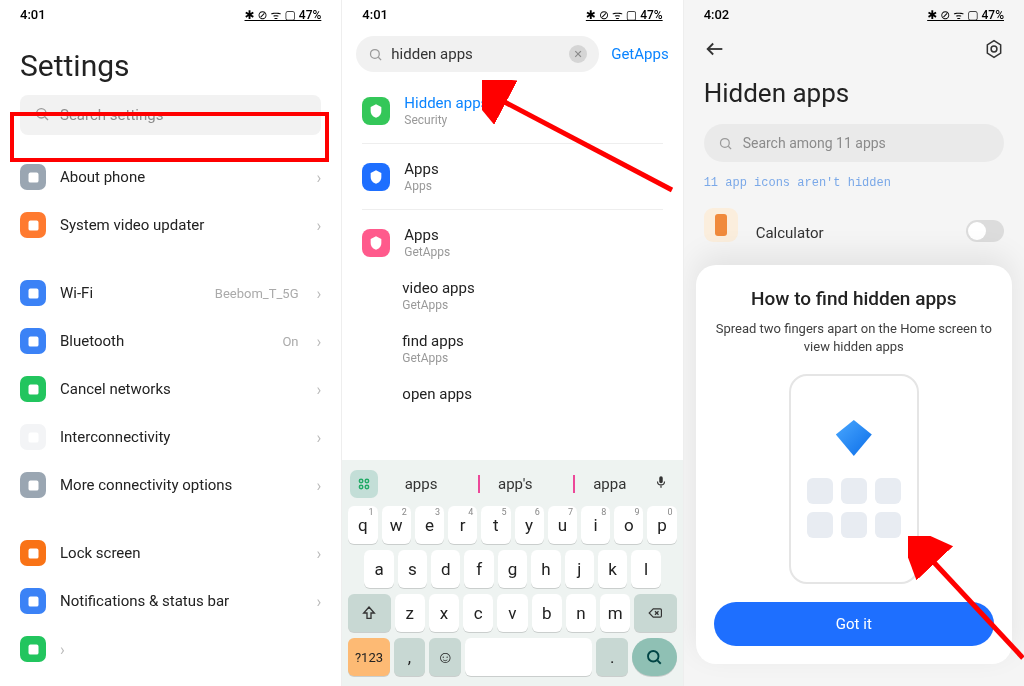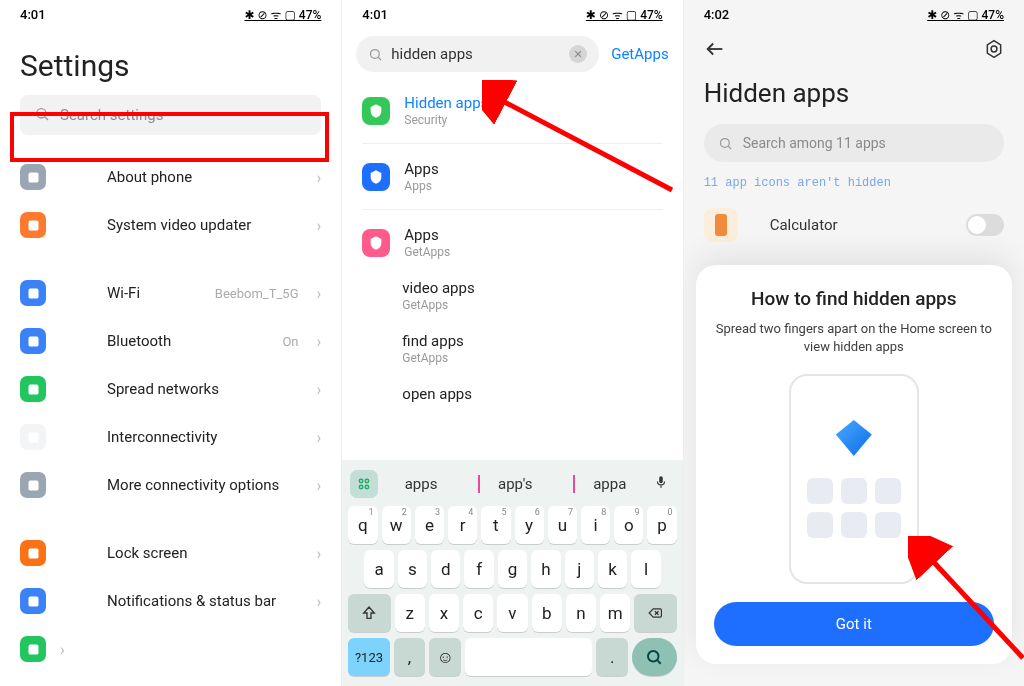--- a/index.html
+++ b/index.html
@@ -71,21 +71,21 @@
 }
 .settings-item .icon-sq {
   width: 26px;
   height: 26px;
   border-radius: 7px;
   display: flex;
   align-items: center;
   justify-content: center;
   flex-shrink: 0;
 }
-.settings-item .label { flex: 1; font-size: 15px; color: #222; margin-left: 47px; }
+.settings-item .label { flex: 1; font-size: 15px; color: #222; }
 .settings-item .value { font-size: 13px; color: #aaa; margin-right: 4px; }
 .settings-item .chev { color: #bbb; font-size: 16px; }
 .section-gap { height: 20px; }
 
 
 .search-header {
   display: flex;
   align-items: center;
   padding: 8px 14px 12px;
   gap: 12px;
@@ -170,21 +170,21 @@
   box-shadow: 0 1px 0 rgba(0,0,0,.15);
   display: flex;
   align-items: center;
   justify-content: center;
   font-size: 17px;
   color: #222;
   position: relative;
 }
 .kb-key .hint { position: absolute; top: 1px; right: 4px; font-size: 9px; color: #888; }
 .kb-key.shift, .kb-key.bksp { flex: 1.4; background: #c8d8d3; }
-.kb-key.fn { flex: 1.3; background: #7dd3fc; font-size: 13px; }
+.kb-key.fn { flex: 1.3; background: #fdba74; font-size: 13px; }
 .kb-key.comma, .kb-key.period { flex: 1; background: #c8d8d3; }
 .kb-key.emoji { flex: 1; background: #c8d8d3; }
 .kb-key.space { flex: 4; }
 .kb-key.search { flex: 1.4; background: #8fc0b4; border-radius: 19px; }
 
 
 .hdr-3 {
   display: flex;
   align-items: center;
   justify-content: space-between;
@@ -198,23 +198,23 @@
   background: #eaeaea;
   border-radius: 19px;
   display: flex; align-items: center;
   padding: 0 14px;
   color: #8b8b8b;
   font-size: 14px;
   gap: 10px;
 }
 .ha-note { font-size: 12px; color: #7aa8e8; padding: 0 20px 10px; font-family: Liberation Mono, monospace; }
 .ha-item {
-  display: flex; align-items: center;
+  display: flex; align-items: flex-end;
   padding: 8px 20px;
-  gap: 32px;
+  gap: 18px;
 }
 .ha-app-icon {
   width: 34px; height: 34px;
   background: linear-gradient(#fbeedd,#fbeedd);
   border-radius: 9px;
   display: flex; align-items: center; justify-content: center;
   position: relative;
 }
 .calc-inner {
   width: 12px; height: 22px;
@@ -340,21 +340,21 @@
     <span class="label">Bluetooth</span>
     <span class="value">On</span>
     <span class="chev">›</span>
   </div>
       <div class="settings-item">
     <div class="icon-sq" style="background:#22c55e">
       <svg width="15" height="15" viewBox="0 0 24 24" fill="#fff">
             <rect x="4" y="4" width="16" height="16" rx="3"></rect>
           </svg>
     </div>
-    <span class="label">Spread networks</span>
+    <span class="label">Cancel networks</span>
 
     <span class="chev">›</span>
   </div>
       <div class="settings-item">
     <div class="icon-sq" style="background:#f3f4f6">
       <svg width="15" height="15" viewBox="0 0 24 24" fill="#fff">
             <rect x="4" y="4" width="16" height="16" rx="3"></rect>
           </svg>
     </div>
     <span class="label">Interconnectivity</span>

